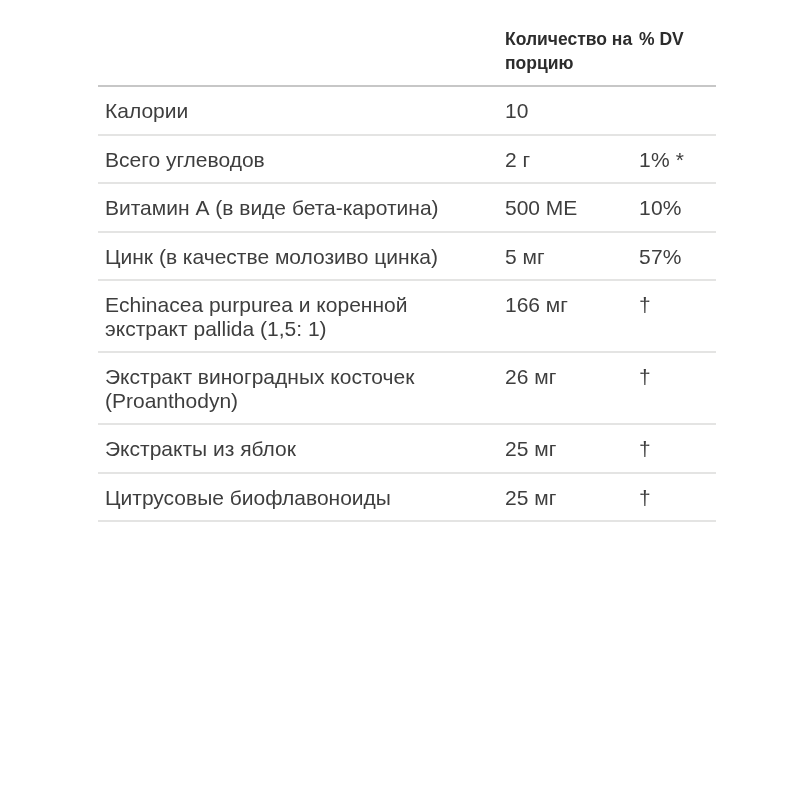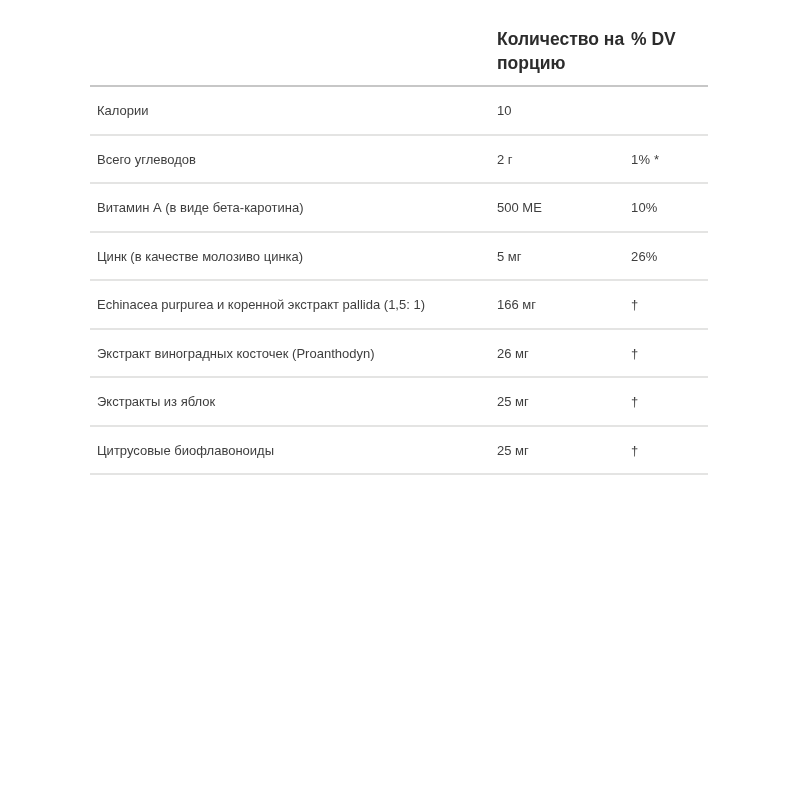--- a/index.html
+++ b/index.html
@@ -5,21 +5,21 @@
   * { margin: 0; padding: 0; box-sizing: border-box; }
   html, body {
     width: 800px;
     height: 800px;
     background: #ffffff;
     font-family: "Liberation Sans", "DejaVu Sans", sans-serif;
     overflow: hidden;
   }
   .facts-wrap {
     position: absolute;
-    left: 90px;
+    left: 98px;
     top: 18px;
     width: 618px;
   }
   table.facts {
     width: 100%;
     border-collapse: collapse;
     table-layout: fixed;
   }
   col.c-name   { width: 407px; }
   col.c-amount { width: 134px; }
@@ -31,21 +31,21 @@
     font-size: 17.5px;
     line-height: 24px;
     color: #2c2c2c;
     padding: 9px 6px 10px 0;
   }
   thead tr { border-bottom: 2px solid #c7c7c7; }
   tbody td {
     text-align: left;
     vertical-align: top;
     font-weight: normal;
-    font-size: 13px;
+    font-size: 21px;
     line-height: 23.5px;
     color: #3e3e3e;
     padding: 12px 10px 11px 0;
     margin-left: 8px;
   }
   tbody td.cell-name { padding-left: 7px; }
   tbody tr { border-bottom: 2px solid #e4e4e3; }
   .dv-cell { letter-spacing: 0.2px; }
 </style>
 </head>
@@ -82,21 +82,21 @@
   <tr>
     <td class="cell-name">Витамин А (в виде бета-каротина)</td>
     <td class="cell-amount">500 МЕ</td>
     <td class="cell-dv dv-cell">10%</td>
   </tr>
 
 
   <tr>
     <td class="cell-name">Цинк (в качестве молозиво цинка)</td>
     <td class="cell-amount">5 мг</td>
-    <td class="cell-dv dv-cell">26%</td>
+    <td class="cell-dv dv-cell">57%</td>
   </tr>
 
   <tr>
     <td class="cell-name">Echinacea purpurea и коренной экстракт pallida (1,5: 1)</td>
     <td class="cell-amount">166 мг</td>
     <td class="cell-dv dv-cell">†</td>
   </tr>
 
   <tr>
     <td class="cell-name">Экстракт виноградных косточек (Proanthodyn)</td>

